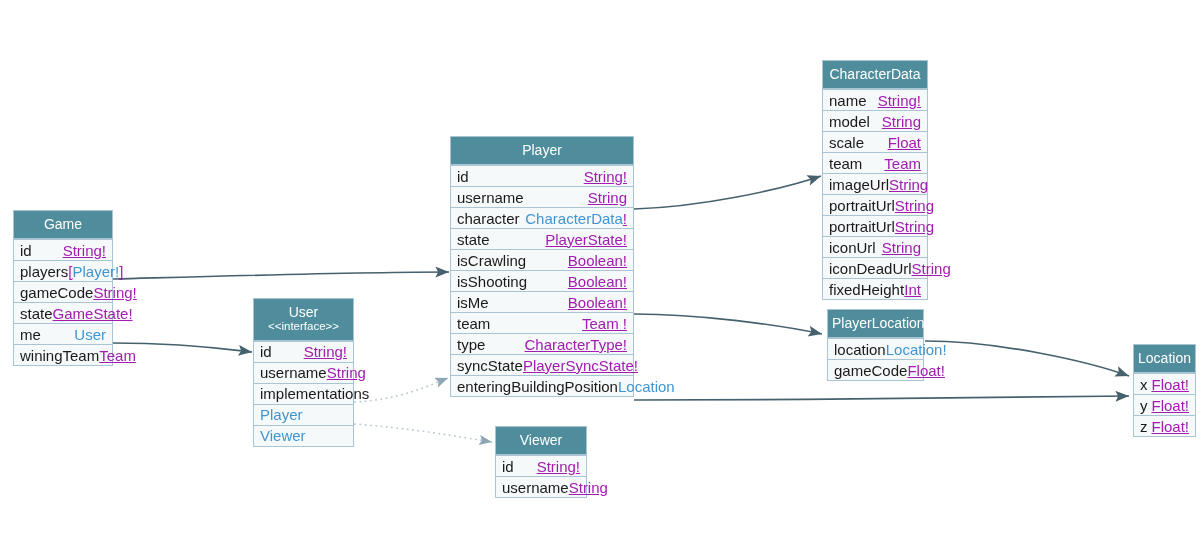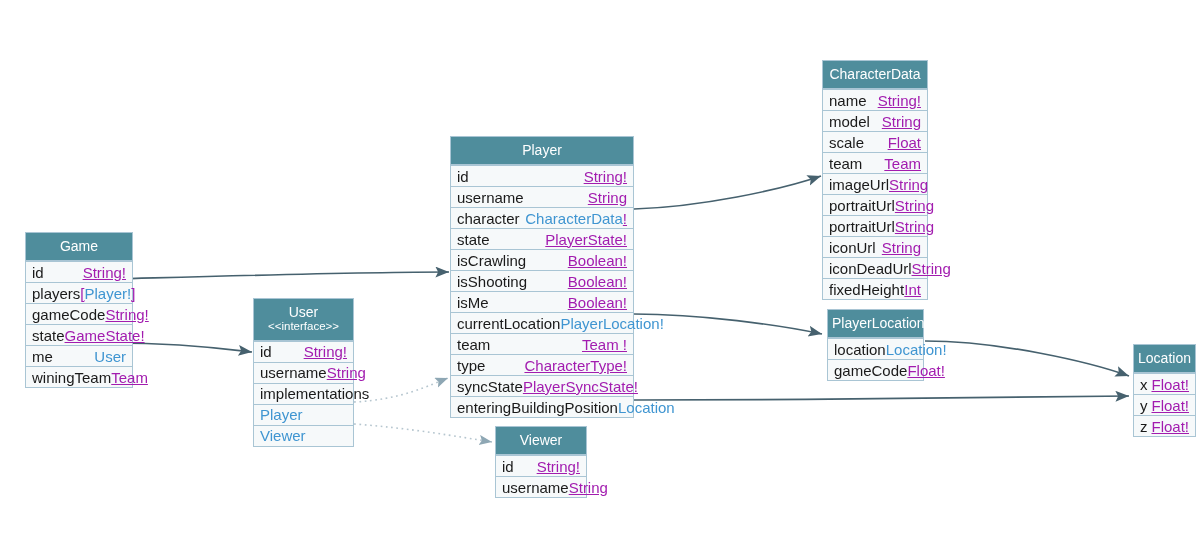--- a/index.html
+++ b/index.html
@@ -53,21 +53,21 @@
       <path d="M634,400 C800,400 1010,398 1129,396"></path>
     </g>
     <g fill="none" stroke="#b6c6cf" stroke-width="1.6" stroke-dasharray="1.7,3.6" marker-end="url(#ahd)">
 
       <path d="M354,402 C400,400 430,385 448,378"></path>
 
       <path d="M354,424 C410,428 460,437 492,442"></path>
     </g>
   </svg>
 
-  <div class="tbl" style="left:13px;top:232px;width:108px;margin-left:12px;">
+  <div class="tbl" style="left:13px;top:210px;width:100px;">
     <div class="thead">Game</div>
     <div class="row">
       <span class="nm">id</span>
       <span class="ty bk">String!</span>
     </div>
     <div class="row">
       <span class="nm">players</span>
       <span class="ty"><span class="bk">[</span><span class="lnk">Player!</span><span class="bk">]</span></span>
     </div>
     <div class="row">
@@ -136,24 +136,20 @@
     </div>
     <div class="row">
       <span class="nm">isShooting</span>
       <span class="ty bk">Boolean!</span>
     </div>
     <div class="row">
       <span class="nm">isMe</span>
       <span class="ty bk">Boolean!</span>
     </div>
     <div class="row">
-      <span class="nm">currentLocation</span>
-      <span class="ty"><span class="lnk">PlayerLocation</span><span class="lnk">!</span></span>
-    </div>
-    <div class="row">
       <span class="nm">team</span>
       <span class="ty bk">Team !</span>
     </div>
     <div class="row">
       <span class="nm">type</span>
       <span class="ty bk">CharacterType!</span>
     </div>
     <div class="row">
       <span class="nm">syncState</span>
       <span class="ty bk">PlayerSyncState!</span>

